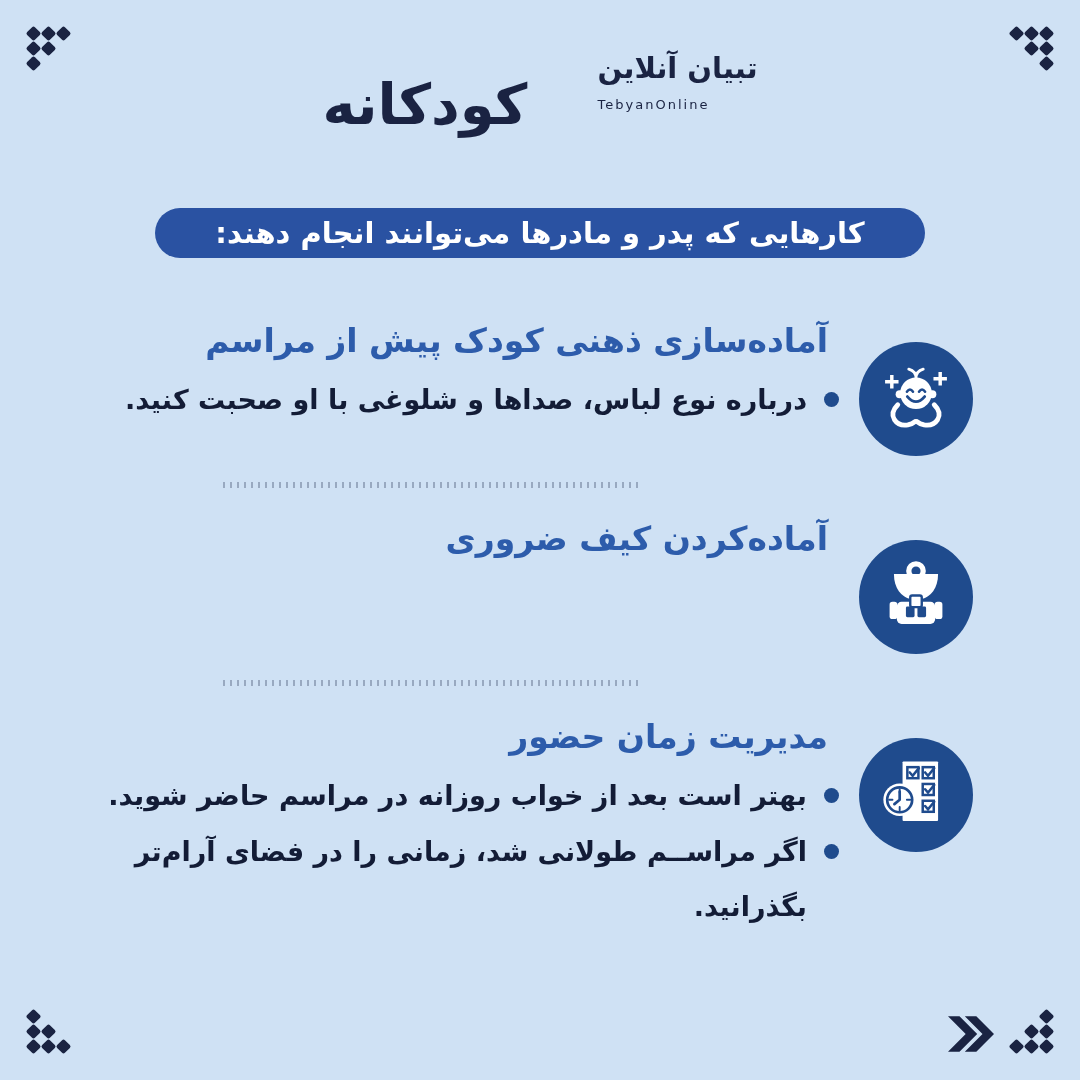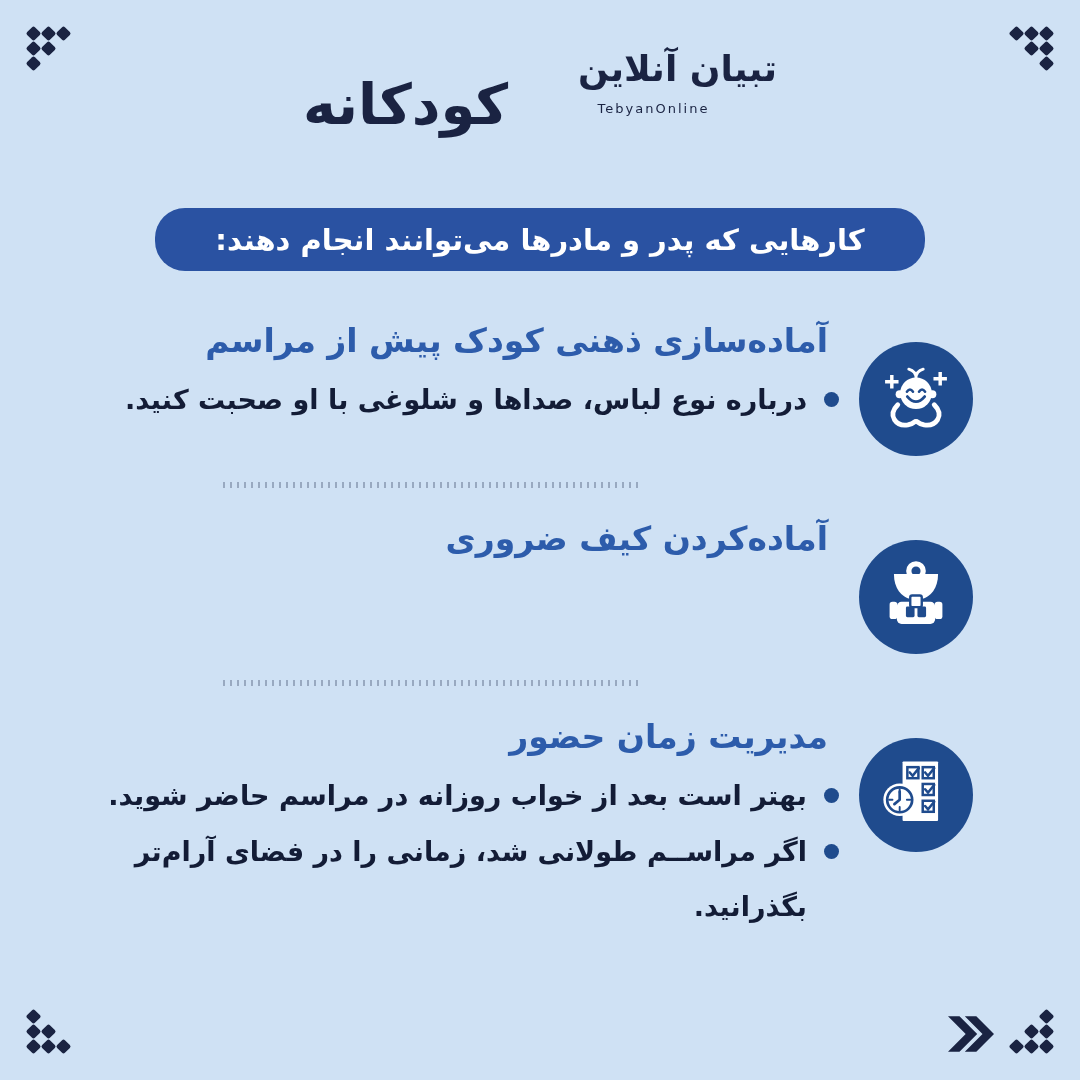--- a/index.html
+++ b/index.html
@@ -17,26 +17,26 @@
   .corner .d{width:11px;height:11px;background:var(--navy);transform:rotate(45deg);border-radius:2px;place-self:center;}
   .tl{top:26px;left:26px;} .tr{top:26px;right:26px;}
   .bl{bottom:26px;left:26px;} .br{bottom:26px;right:26px;}
   .p11{grid-area:1/1}.p12{grid-area:1/2}.p13{grid-area:1/3}
   .p21{grid-area:2/1}.p22{grid-area:2/2}.p23{grid-area:2/3}
   .p31{grid-area:3/1}.p32{grid-area:3/2}.p33{grid-area:3/3}
 
   
   .logo{position:absolute;top:22px;left:0;width:100%;display:flex;justify-content:center;align-items:center;gap:22px;direction:rtl;}
   .brand{display:flex;flex-direction:column;align-items:center;}
-  .brand-fa{font-size:36px;font-weight:bold;color:var(--navy);line-height:1.25;margin-left:48px;}
+  .brand-fa{font-size:29px;font-weight:bold;color:var(--navy);line-height:1.25;margin-left:48px;}
   .brand-en{font-size:13px;color:var(--navy);letter-spacing:2px;direction:ltr;margin-top:10px;font-weight:500;}
   .wordmark{font-size:56px;font-weight:bold;color:var(--navy);line-height:1.25;margin-top:48px;}
 
   
-  .title-pill{position:absolute;top:208px;left:50%;transform:translateX(-50%);min-width:770px;height:63px;
+  .title-pill{position:absolute;top:208px;left:50%;transform:translateX(-50%);min-width:770px;height:50px;
     background:var(--pill-blue);border-radius:30px;color:#fff;display:flex;align-items:center;justify-content:center;
     font-size:29px;font-weight:bold;direction:rtl;padding:0 42px;white-space:nowrap;}
 
   
   .content{position:absolute;top:318px;left:102px;right:107px;direction:rtl;}
   .section{display:flex;align-items:flex-start;gap:16px;}
   .icon-wrap{width:114px;height:114px;border-radius:50%;background:var(--circle-blue);
     display:flex;align-items:center;justify-content:center;flex:none;margin-top:24px;}
   .sec-body{flex:1;min-width:0;}
   .sec-title{font-size:33px;font-weight:bold;color:var(--heading-blue);line-height:1.4;margin:0 15px 8px;}

